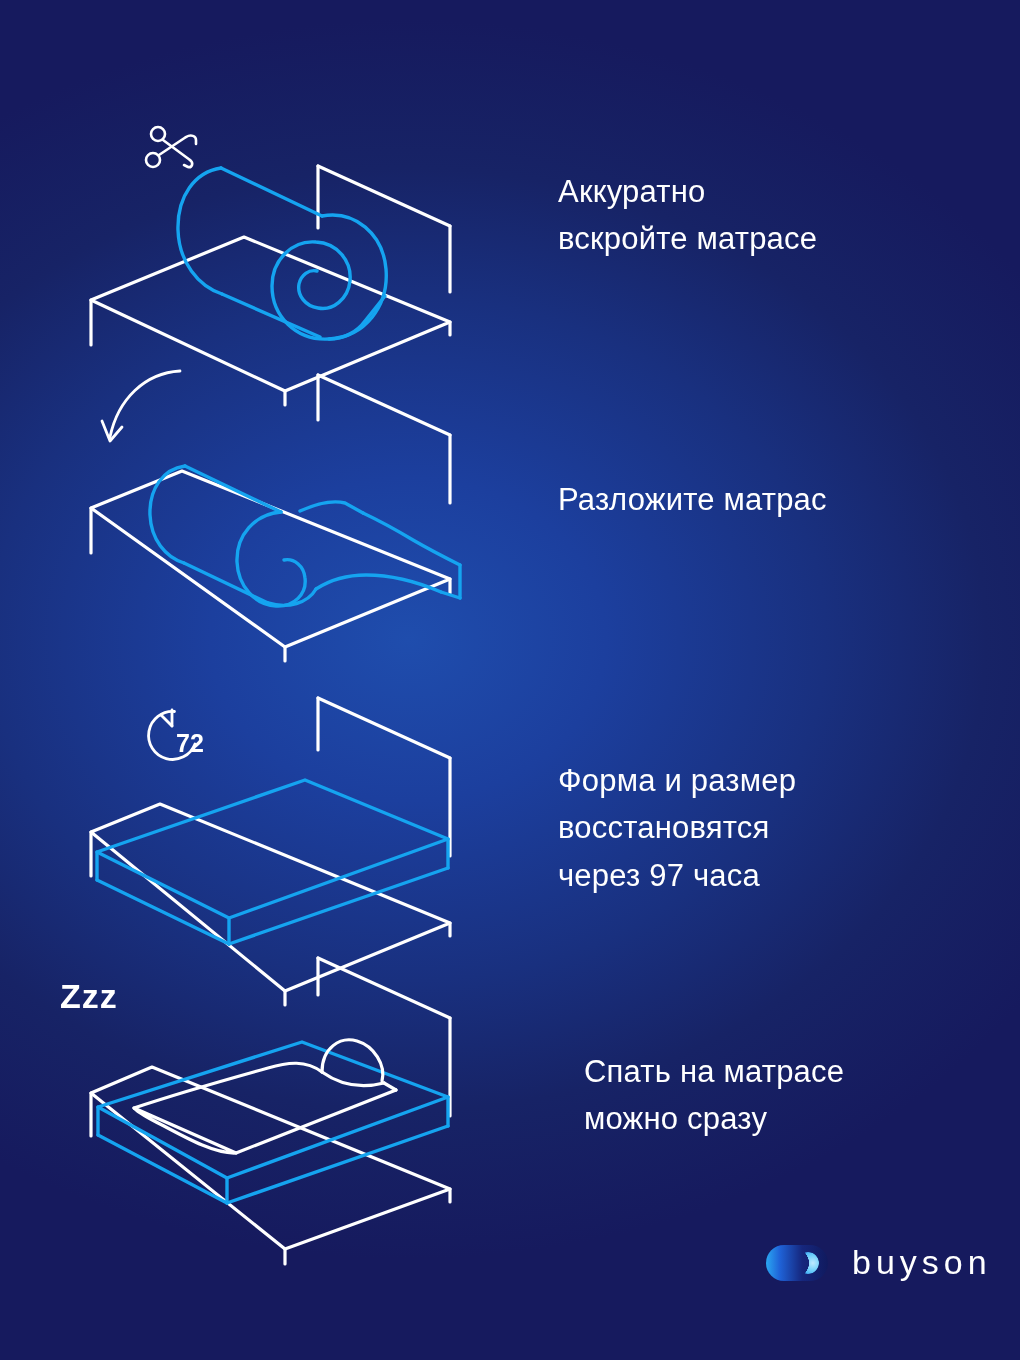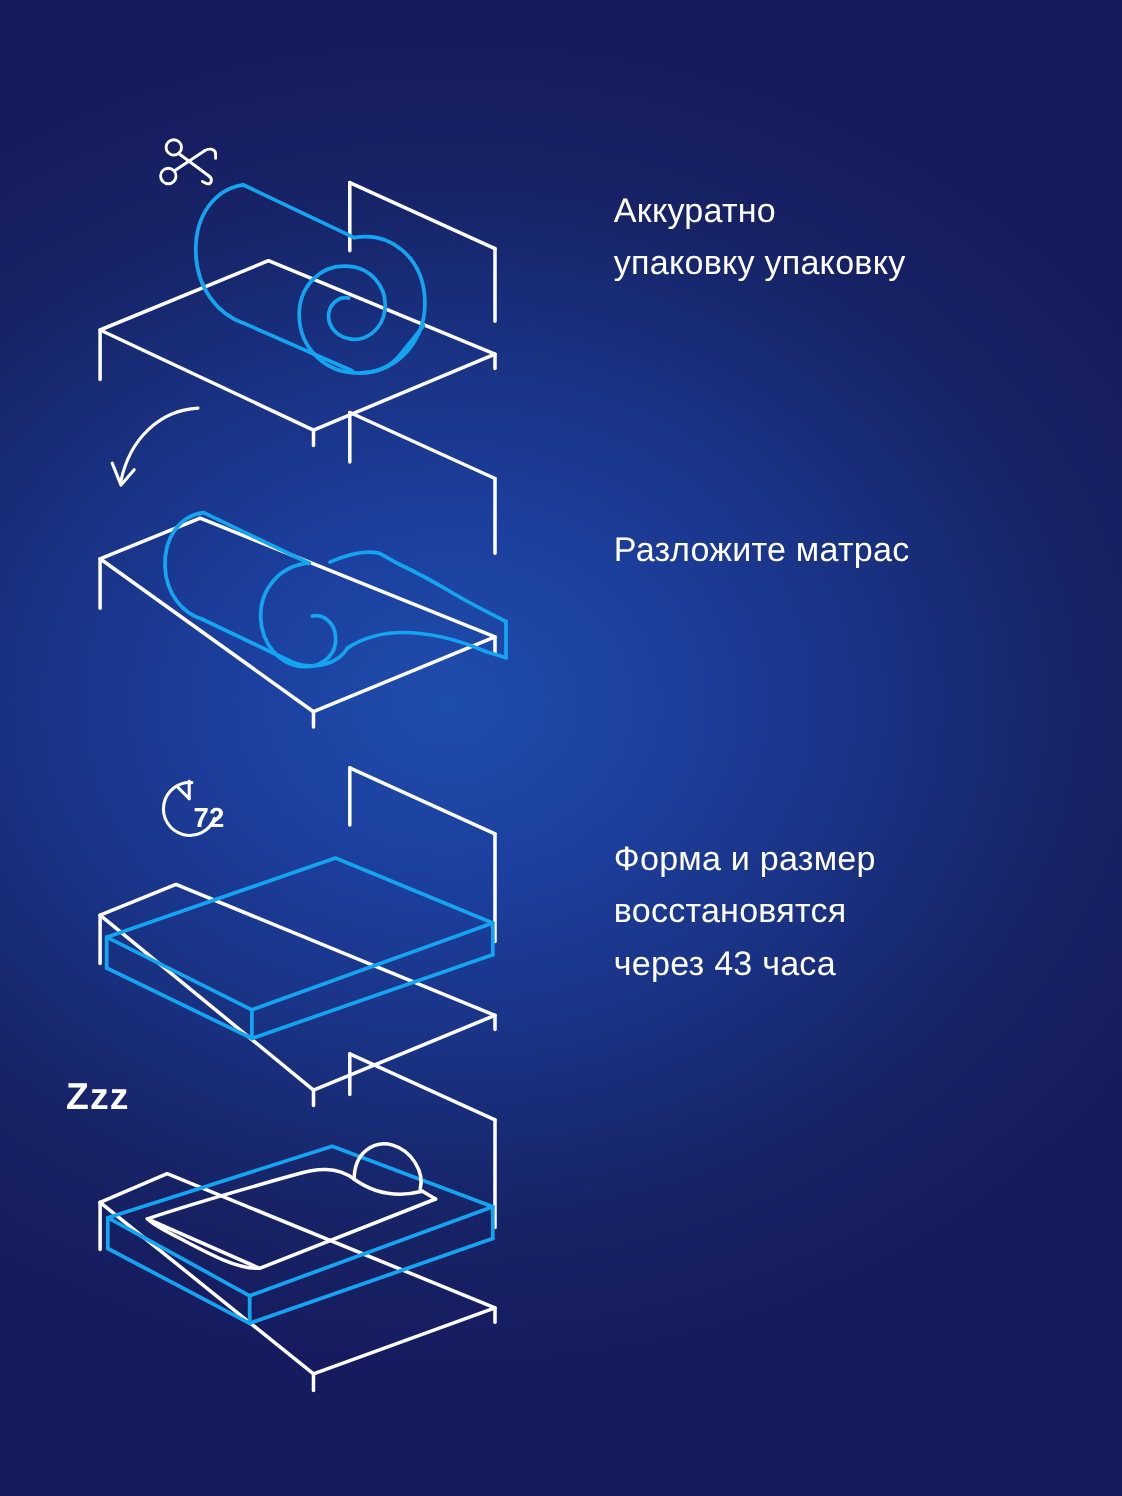--- a/index.html
+++ b/index.html
@@ -114,21 +114,21 @@
           <circle cx="153" cy="110" r="7"></circle>
           <path d="M163 90 L190 110"></path>
           <path d="M159 105 L186 87"></path>
           <path d="M186 87 C 191 84 196 86 196 90 L 196 94"></path>
           <path d="M190 110 C 194 113 192 118 188 117 L 184 115"></path>
         </g>
       </svg>
     </div>
     <div class="text-cell">
       <div class="step-text">Аккуратно
-упаковку упаковку</div>
+вскройте матрасе</div>
     </div>
   </div>
 
   <div class="step-row" style="top:355px; height:290px;">
     <div class="illus-cell">
       <svg width="520" height="290" viewBox="0 0 520 290" fill="none">
 
         <g stroke="#ffffff" stroke-width="3.2" stroke-linecap="round" stroke-linejoin="round" fill="none">
           <path d="M318 20 L318 65"></path>
           <path d="M318 20 L450 80"></path>
@@ -199,21 +199,21 @@
             <path d="M172 32 L172 48"></path>
             <path d="M172 48 L161 37"></path>
           </g>
           <text class="badge-text" x="176" y="74" font-size="25" font-weight="700">72</text>
         </g>
       </svg>
     </div>
     <div class="text-cell">
       <div class="step-text">Форма и размер
 восстановятся
-через 43 часа</div>
+через 97 часа</div>
     </div>
   </div>
 
   <div class="step-row" style="top:950px; height:290px;gap:26px;">
     <div class="illus-cell">
       <svg width="520" height="290" viewBox="0 0 520 290" fill="none">
 
         <g stroke="#ffffff" stroke-width="3.2" stroke-linecap="round" stroke-linejoin="round" fill="none">
           <path d="M318 8 L318 45"></path>
           <path d="M318 8 L450 68"></path>
@@ -244,16 +244,26 @@
           <path d="M134 158 C 170 146 232 128 268 118 C 288 112 306 110 322 122"></path>
           <path d="M322 122 C 336 132 356 140 384 133"></path>
           <path d="M384 133 L396 140"></path>
           <path d="M396 140 L236 203"></path>
           <path d="M236 203 C 216 204 190 190 162 175 C 148 168 138 162 134 158 Z"></path>
         </g>
 
         <text class="badge-text" x="60" y="58" font-size="34" font-weight="700" letter-spacing="1">Zzz</text>
       </svg>
     </div>
-  </div>
-
+    <div class="text-cell">
+      <div class="step-text">Спать на матрасе
+можно сразу</div>
+    </div>
+  </div>
+
+  <div id="logo">
+    <div id="logo-mark">
+      <div id="logo-moon"></div>
+    </div>
+    <div id="logo-text">buyson</div>
+  </div>
 
 </div>
 
 </body></html>

